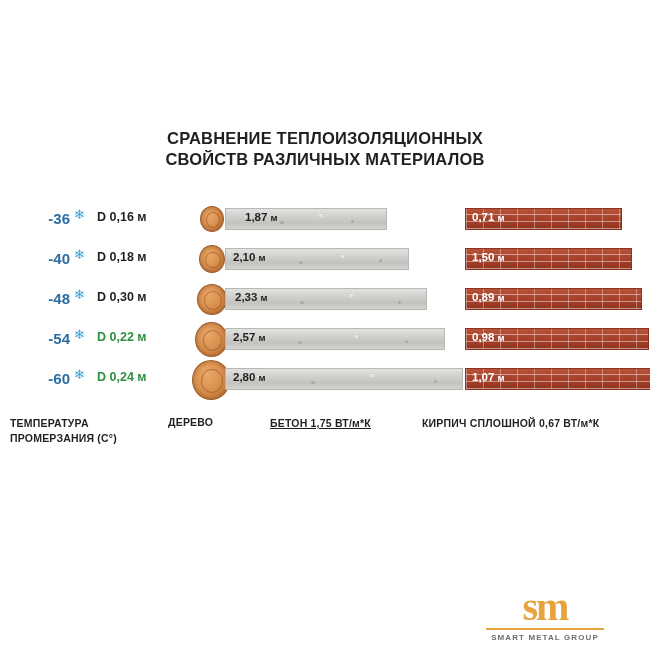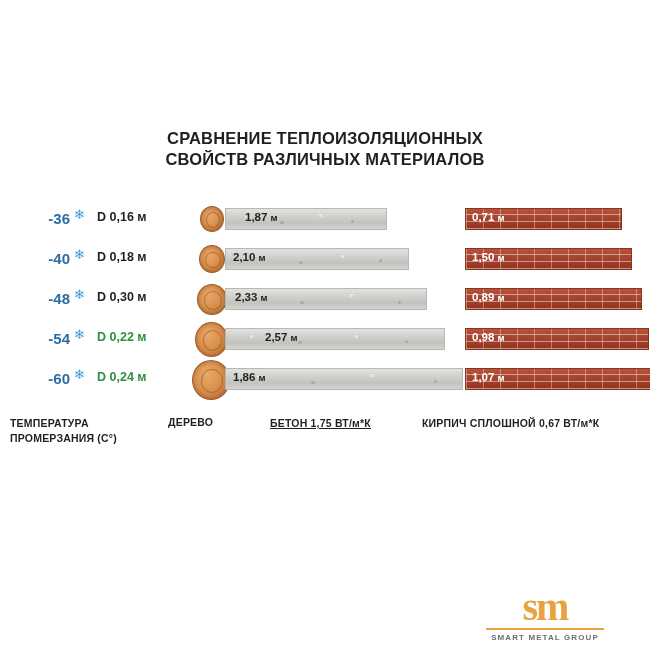--- a/index.html
+++ b/index.html
@@ -267,21 +267,21 @@
       <span class="temp">-54</span>
       <span class="snow">❄</span>
       <span class="wood-label green">D 0,22 м</span>
       <span class="log" style="left:195px; top:2px; width:31px; height:33px;"></span>
       <span class="concrete" style="left:225px; width:218px;">
         <i class="speck" style="left:11%; top:30%; width:3px; height:3px;"></i>
         <i class="speck d" style="left:33%; top:60%; width:4px; height:3px;"></i>
         <i class="speck" style="left:59%; top:28%; width:3px; height:3px;"></i>
         <i class="speck d" style="left:82%; top:56%; width:3px; height:3px;"></i>
       </span>
-      <span class="bar-value" style="left:233px;margin-left:32px;">
+      <span class="bar-value" style="left:233px;">
         <b>2,57</b>
         <span class="unit">м</span>
       </span>
       <span class="brick" style="left:465px; width:182px;"></span>
       <span class="bar-value" style="left:472px; color:#ffffff;">
         <b>0,98</b>
         <span class="unit">м</span>
       </span>
     </div>
 
@@ -290,21 +290,21 @@
       <span class="snow">❄</span>
       <span class="wood-label green">D 0,24 м</span>
       <span class="log" style="left:192px; top:0px; width:36px; height:38px;"></span>
       <span class="concrete" style="left:225px; width:236px;">
         <i class="speck" style="left:13%; top:29%; width:3px; height:3px;"></i>
         <i class="speck d" style="left:36%; top:61%; width:4px; height:3px;"></i>
         <i class="speck" style="left:61%; top:27%; width:3px; height:3px;"></i>
         <i class="speck d" style="left:88%; top:55%; width:3px; height:3px;"></i>
       </span>
       <span class="bar-value" style="left:233px;">
-        <b>1,86</b>
+        <b>2,80</b>
         <span class="unit">м</span>
       </span>
       <span class="brick" style="left:465px; width:185px;"></span>
       <span class="bar-value" style="left:472px; color:#ffffff;">
         <b>1,07</b>
         <span class="unit">м</span>
       </span>
     </div>
 
   </div>

